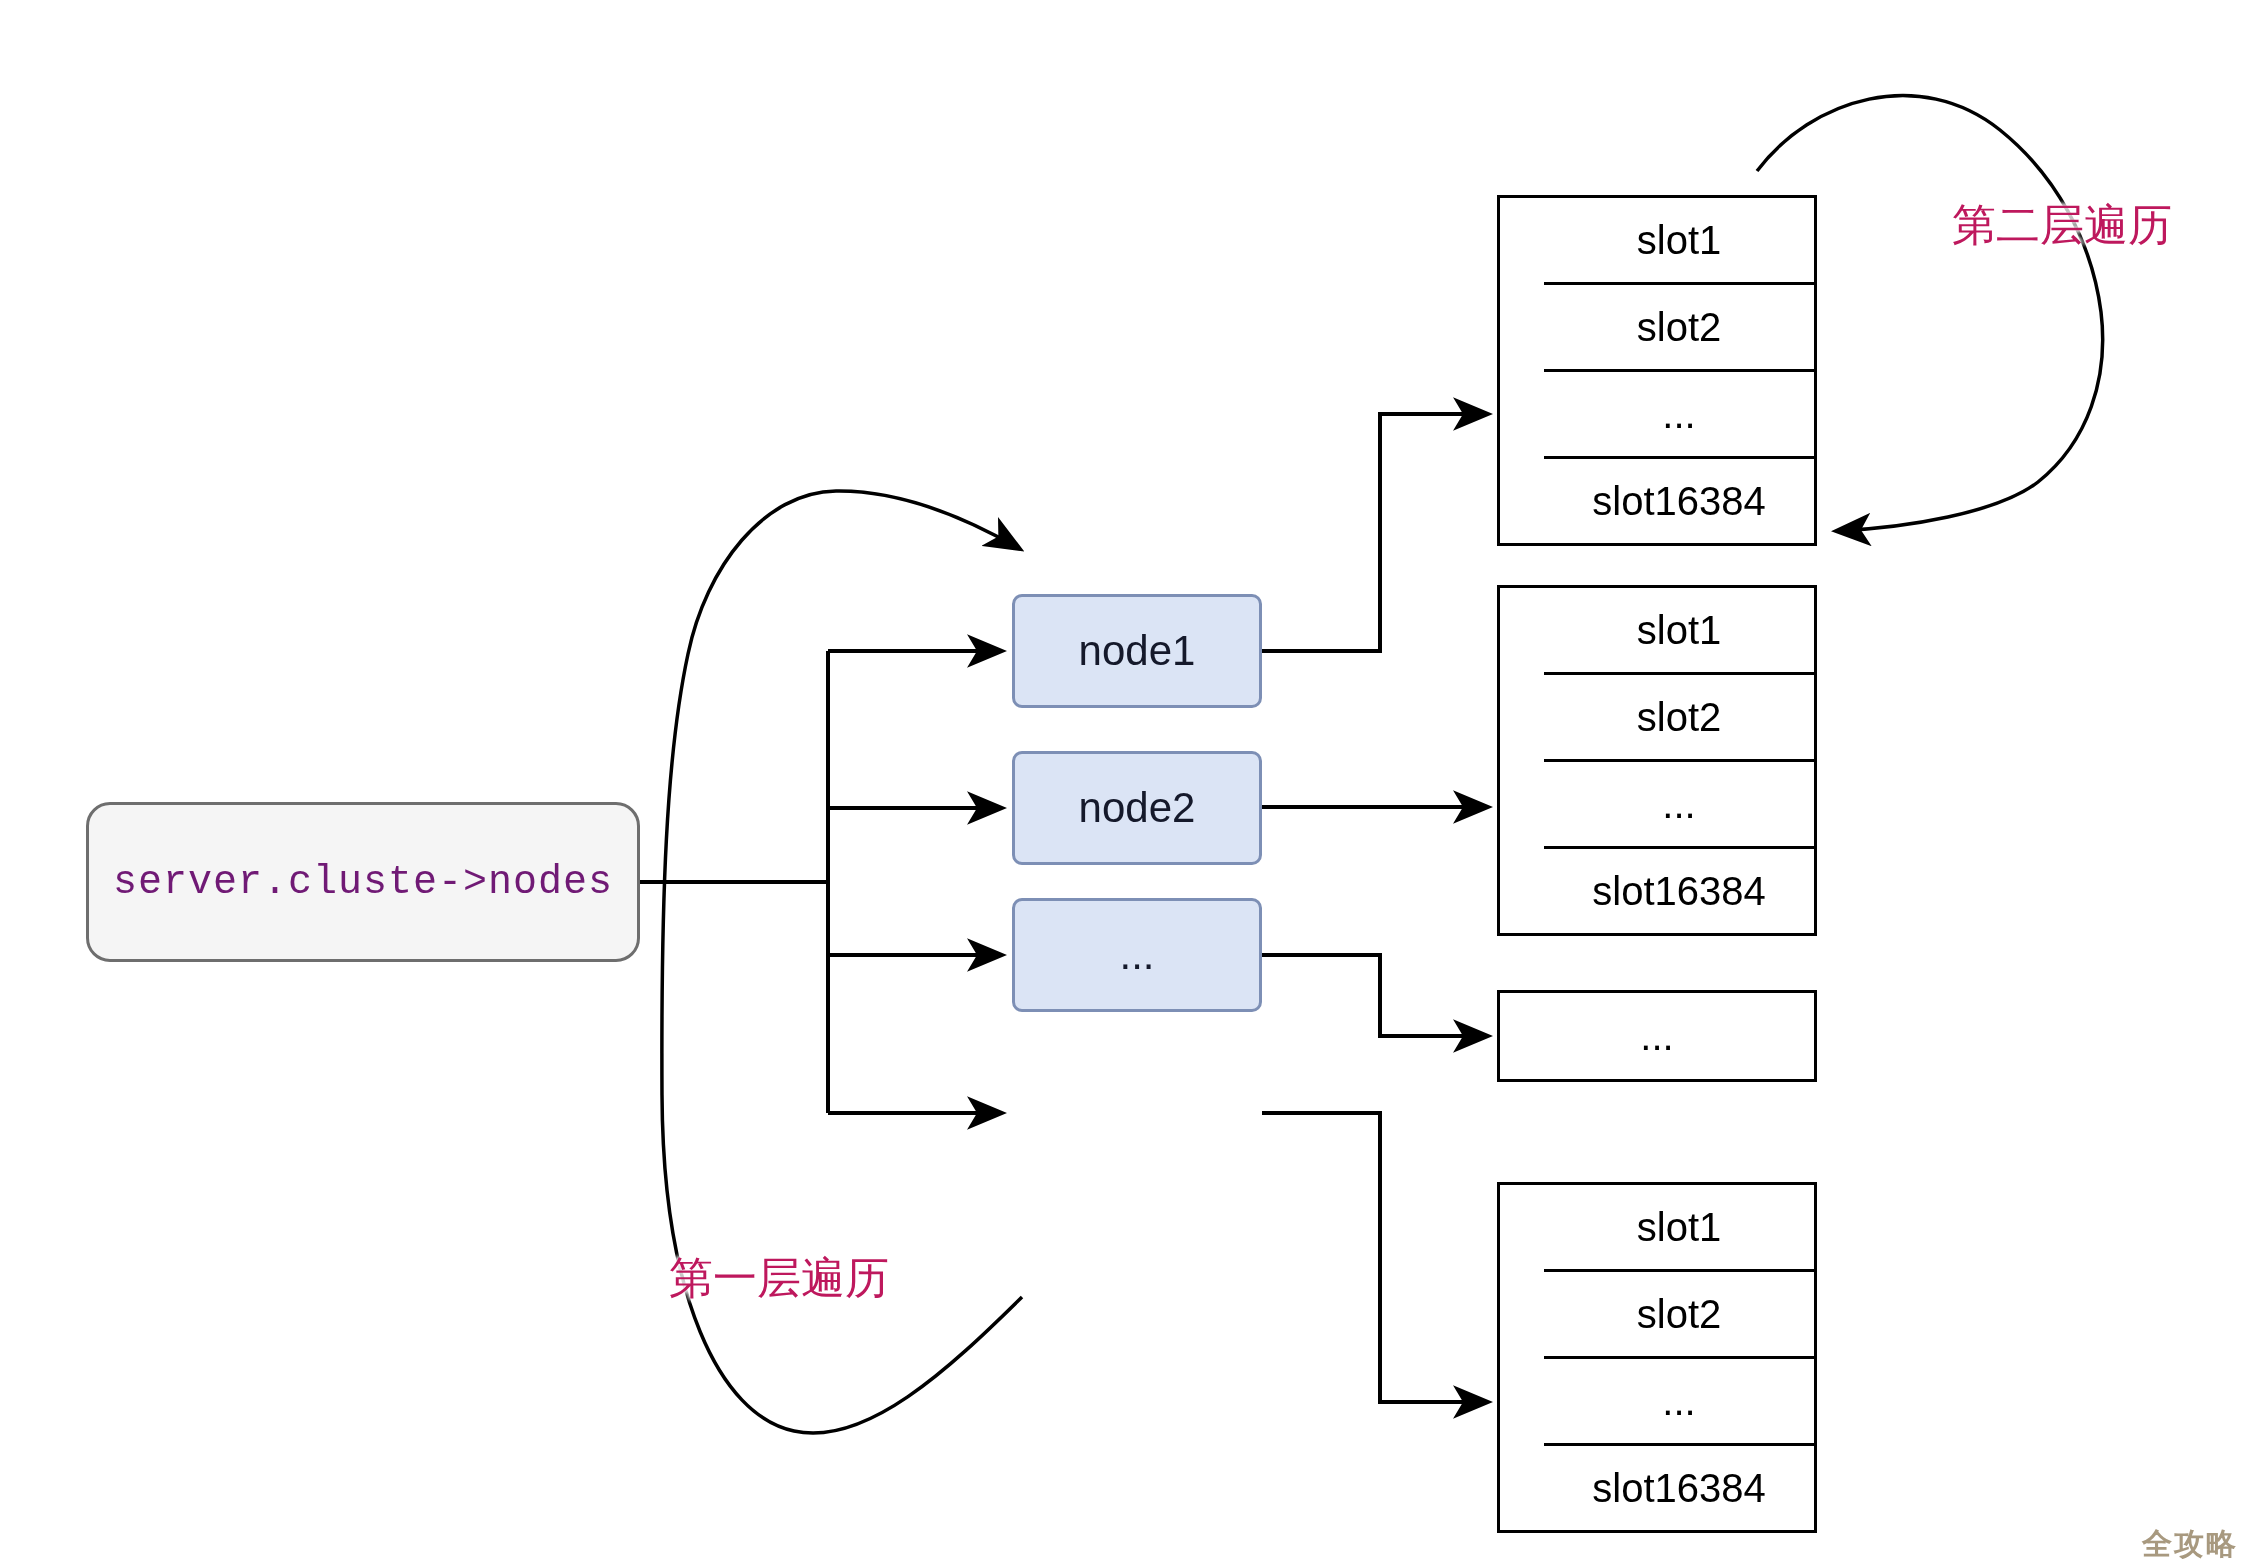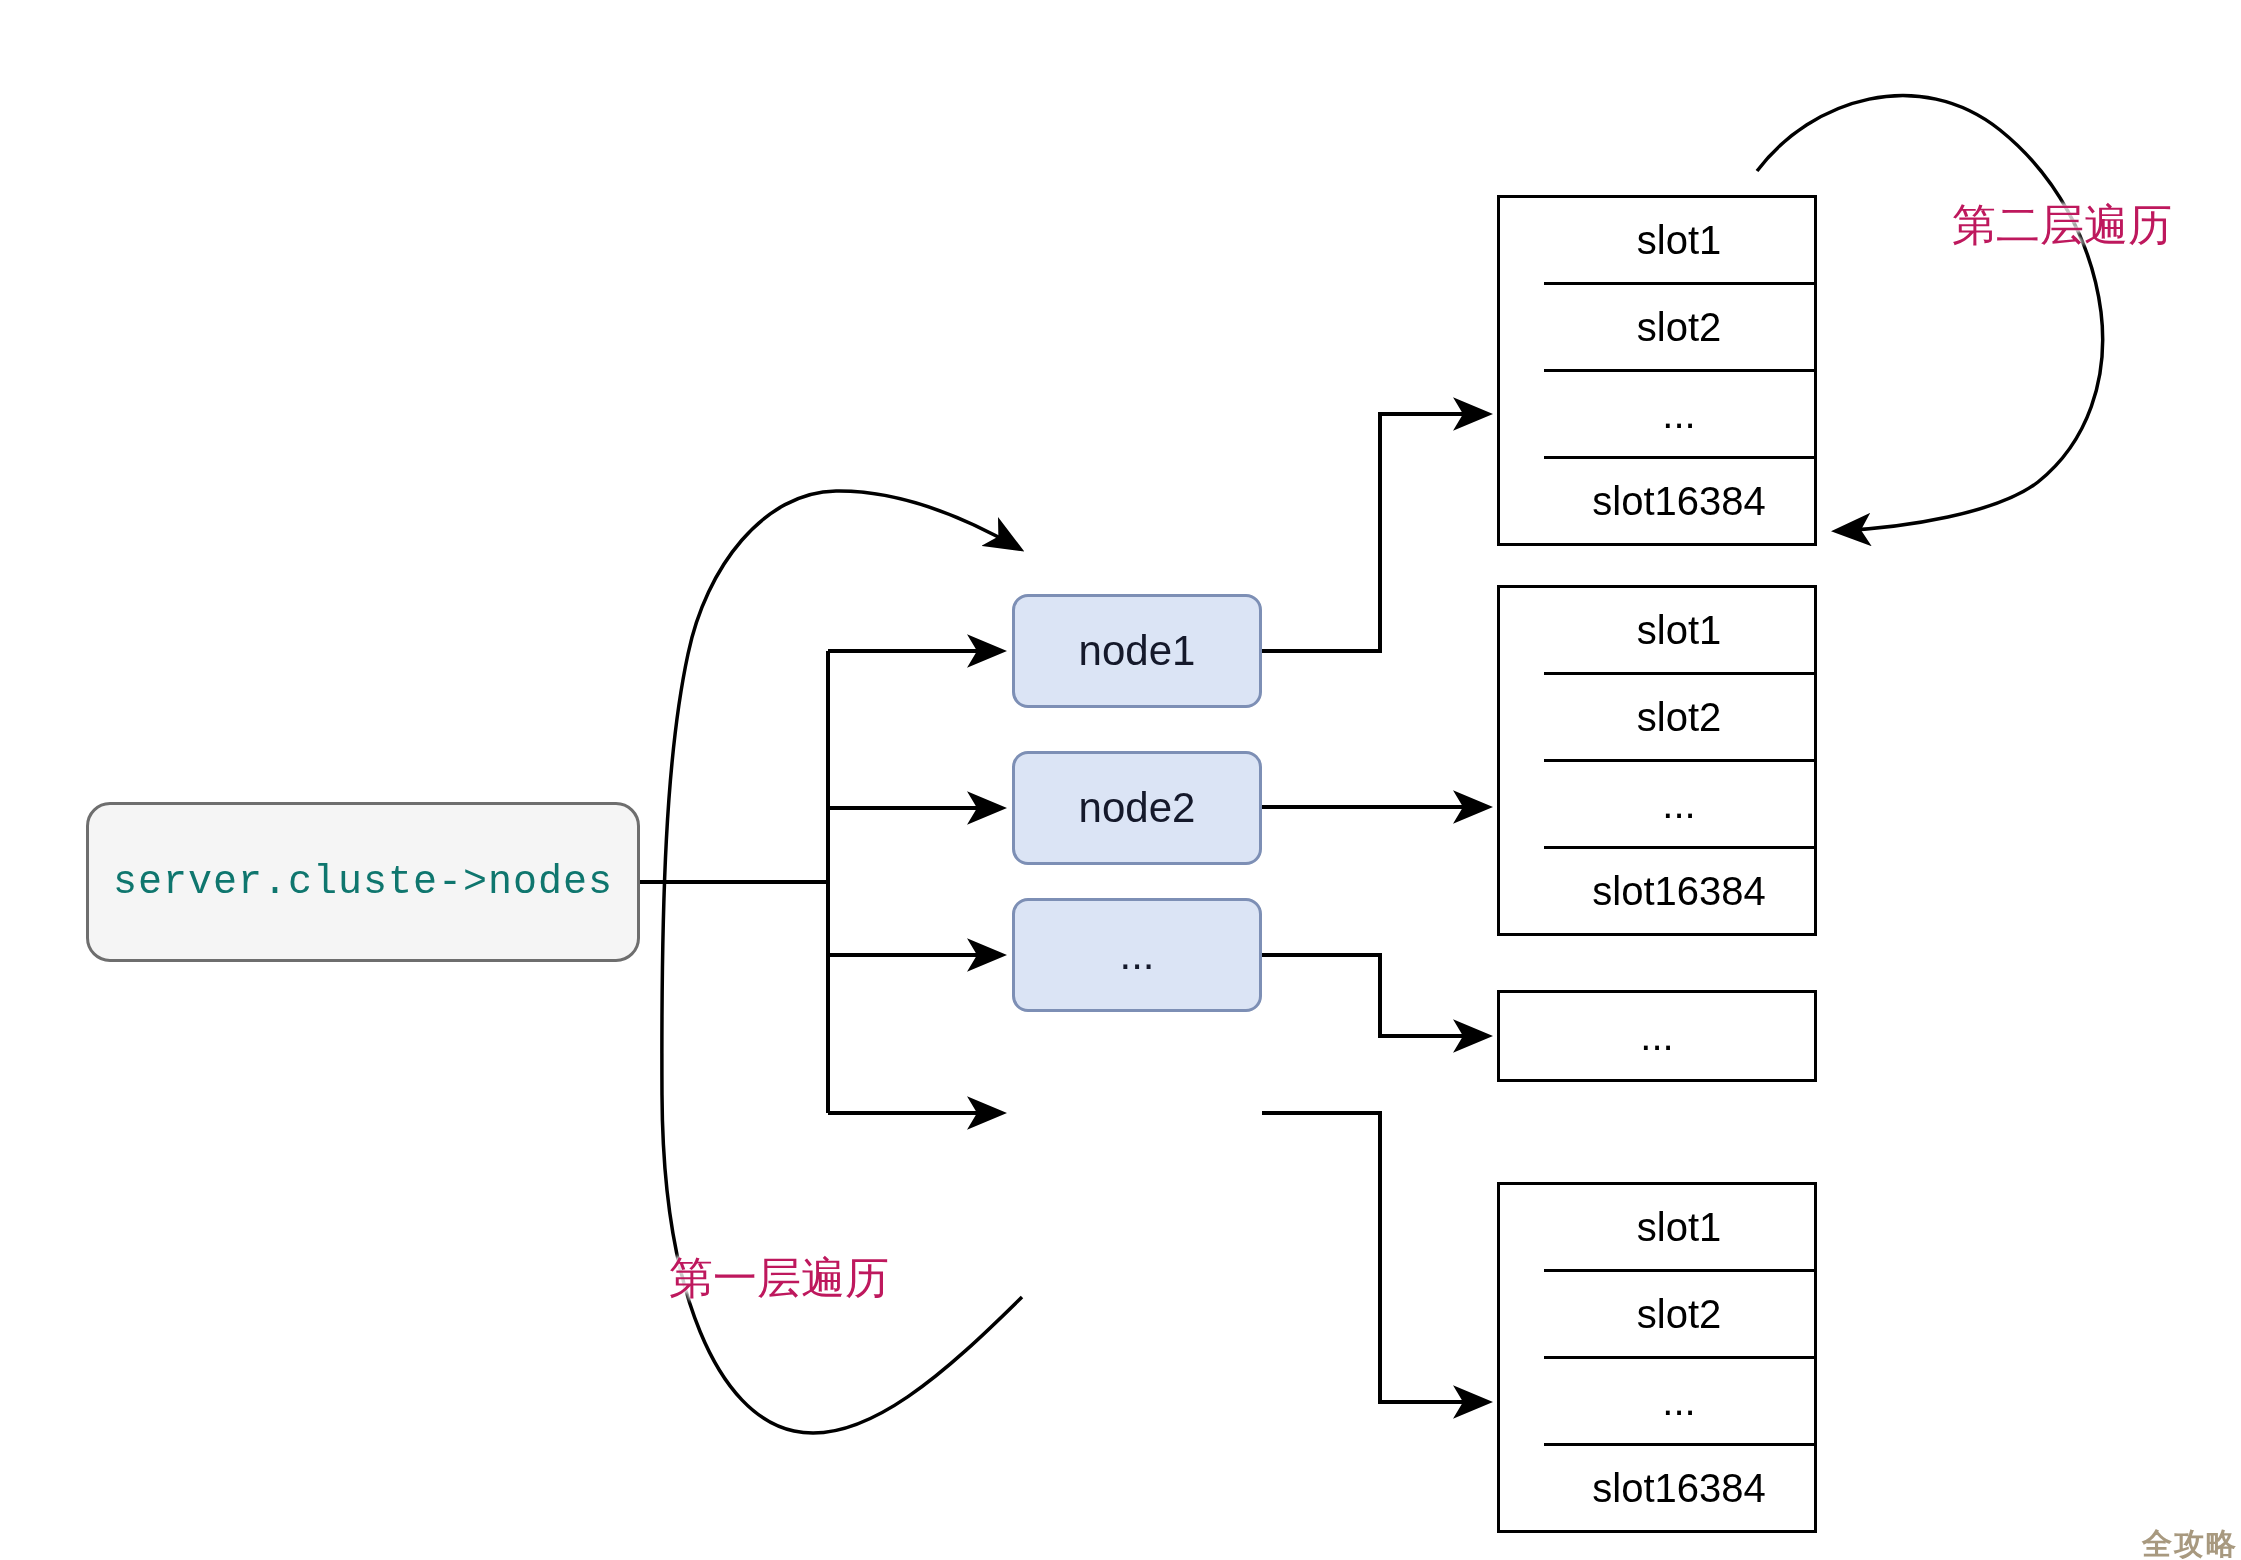--- a/index.html
+++ b/index.html
@@ -9,25 +9,25 @@
     background:#ffffff;
     overflow:hidden;
     font-family:"Liberation Sans", sans-serif;
   }
   #wires{position:absolute;left:0;top:0;width:2241px;height:1560px;}
   .source-box{
     position:absolute;left:86px;top:802px;width:554px;height:160px;
     box-sizing:border-box;border:3px solid #6e6e6e;border-radius:24px;
     background:#f5f5f5;display:flex;align-items:center;justify-content:center;
     font-family:"Liberation Mono","DejaVu Serif",monospace;
-    font-size:40px;color:#0f766e;letter-spacing:1px;
+    font-size:40px;color:#701a75;letter-spacing:1px;
   }
   .node{
     position:absolute;left:1012px;width:250px;height:114px;
-    box-sizing:border-box;border:3px solid #7d8fb5;border-radius:16px;
+    box-sizing:border-box;border:3px solid #7d8fb5;border-radius:10px;
     background:#dbe4f5;display:flex;align-items:center;justify-content:center;
     font-size:42px;color:#15192b;
   }
   .node.n1{top:594px}.node.n2{top:751px}.node.n3{top:898px}.node.n4{top:1056px}
   .stack{
     position:absolute;left:1497px;width:320px;
     box-sizing:border-box;border:3px solid #000;background:#fff;
   }
   .stack.s1{top:195px}.stack.s2{top:585px}.stack.s4{top:1182px}
   .stack .row{

